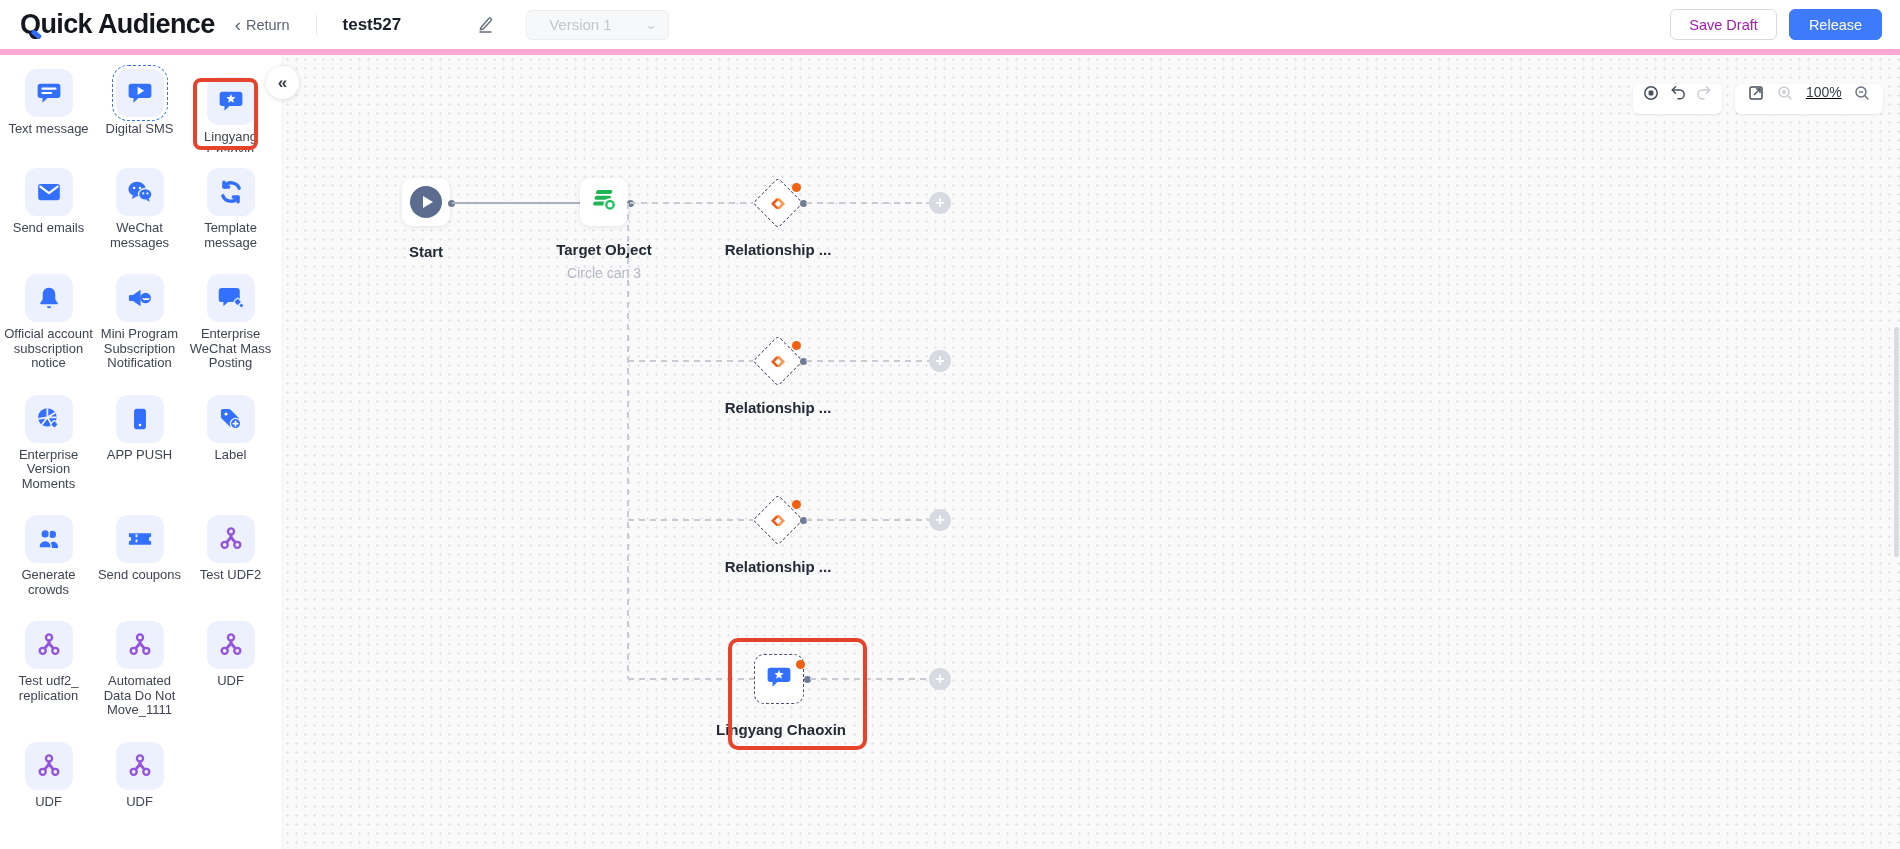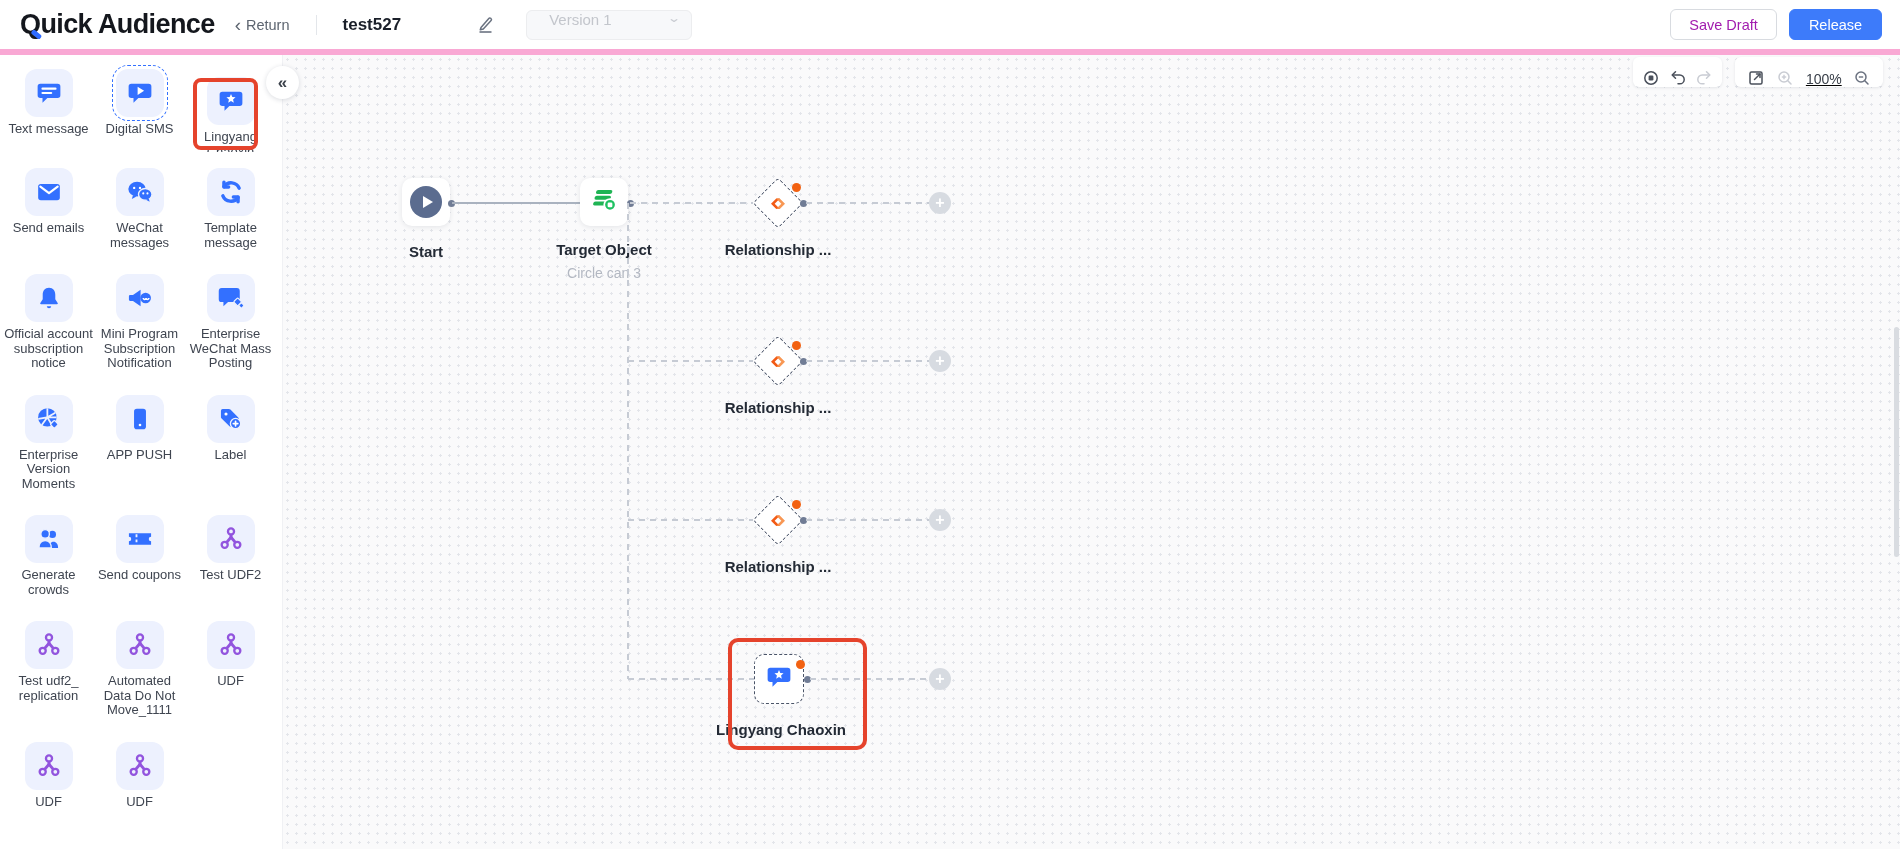--- a/index.html
+++ b/index.html
@@ -11,22 +11,22 @@
   .header { position:absolute; left:0; top:0; width:1900px; height:55px; background:#fff;
             border-bottom:6px solid #f9a8d4; display:flex; align-items:center; padding-left:20px; z-index:30; }
   .logo { position:relative; font-size:27px; font-weight:700; color:#14171D; letter-spacing:-0.6px; white-space:nowrap; }
   .logo .q-tail { position:absolute; left:11px; bottom:4px; width:11px; height:4.5px; background:#2F6BFF;
                   transform:rotate(38deg); border-radius:2px; }
   .return { display:flex; align-items:center; gap:5px; margin-left:20px; color:#5D6570; font-size:14.5px; cursor:pointer; }
   .return .chev { font-size:19px; line-height:14px; color:#5D6570; }
   .hdr-divider { width:1px; height:20px; background:#E3E6EA; margin:0 26px; }
   .flow-name { font-size:17px; font-weight:700; color:#1A1F29; }
   .edit-btn { margin-left:74px; cursor:pointer; display:flex; align-items:center; }
-  .version-select { margin-left:30px; width:166px; height:30px; background:#F7F8FA; border:1px solid #ECEDEF;
-                    border-radius:6px; display:flex; align-items:flex-start; justify-content:space-between;
+  .version-select { margin-left:30px; width:143px; height:30px; background:#F7F8FA; border:1px solid #ECEDEF;
+                    border-radius:6px; display:flex; align-items:center; justify-content:space-between;
                     padding:0 12px 0 22px; color:#C3C6CC; font-size:15px; }
   .version-select .vchev { color:#C9CCD2; font-size:12px; transform:scaleX(1.4); }
   .hdr-actions { margin-left:auto; display:flex; gap:12px; padding-right:18px; }
   .btn { height:31px; border-radius:6px; font-size:14.5px; display:flex; align-items:center; justify-content:center;
          cursor:pointer; }
   .btn-draft { width:107px; background:#fff; border:1px solid #D8DBE0; color:#a21caf; }
   .btn-release { width:93px; background:#3D7BFA; border:1px solid #3D7BFA; color:#fff;text-align:center; }
 
   
   .sidebar { position:absolute; left:0; top:55px; width:283px; height:794px; background:#fff; overflow:hidden;
@@ -71,22 +71,22 @@
              transform:rotate(45deg); display:flex; align-items:center; justify-content:center; cursor:pointer; }
   .diamond > .dicon { transform:rotate(-45deg); display:flex; }
   .ly-square { position:absolute; width:50px; height:50px; background:#fff; border:1.4px dashed #4A5468;
                border-radius:10px; display:flex; align-items:center; justify-content:center; cursor:pointer; }
   .plus-btn { position:absolute; width:22px; height:22px; border-radius:50%; background:#D7DBE1; color:#fff;
               display:flex; align-items:center; justify-content:center; font-size:16px; font-weight:700;
               line-height:1; cursor:pointer; }
   .red-rect { position:absolute; border:4.5px solid #E5432C; border-radius:10px; pointer-events:none; z-index:5; }
 
   
-  .tb-group { position:absolute; top:2px; height:30px; background:#fff; border-radius:6px;
-              box-shadow:0 1px 3px rgba(25,35,60,.10); display:flex; align-items:flex-end; justify-content:space-evenly;text-decoration:underline; }
+  .tb-group { position:absolute; top:29px; height:30px; background:#fff; border-radius:6px;
+              box-shadow:0 1px 3px rgba(25,35,60,.10); display:flex; align-items:flex-start; justify-content:space-evenly;text-decoration:underline; }
   .tb-g1 { left:1350px; width:89px; }
   .tb-g2 { left:1452px; width:148px; }
   .tb-btn { display:flex; align-items:center; justify-content:center; cursor:pointer; }
   .zoom-level { font-size:14px; color:#3A404A; }
 
   
   .page-scroll { position:absolute; right:1px; top:327px; width:5px; height:230px; background:#D9DCE1;
                  border-radius:3px; z-index:40; }
 </style>
 </head>

